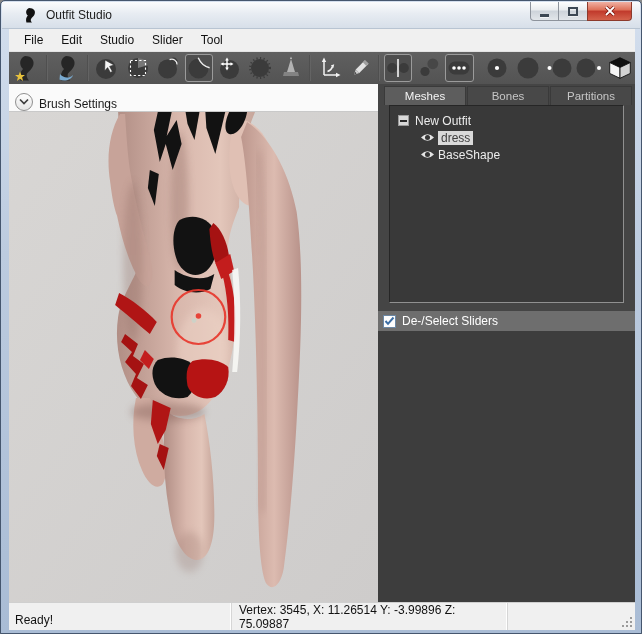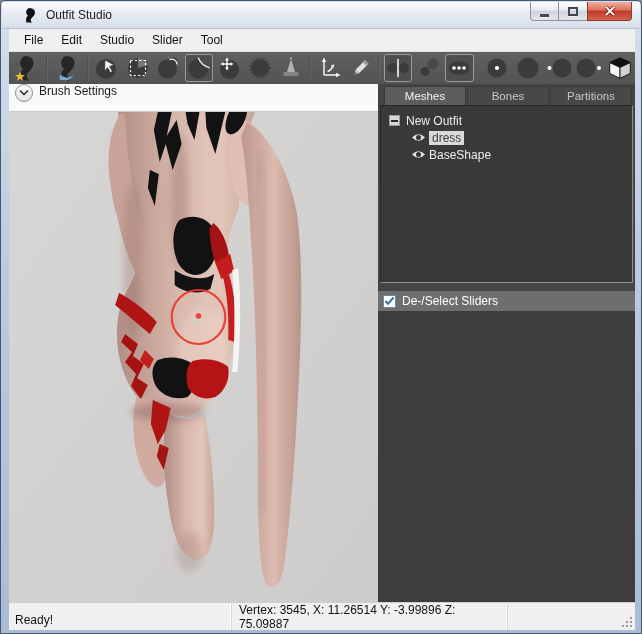--- a/index.html
+++ b/index.html
@@ -48,35 +48,35 @@
   .tb.dim{ opacity:.8; }
   .tb-sep{ width:2px; height:26px; margin:0 3px;
     background:linear-gradient(90deg,#454545,#6e6e6e); }
   .tb-gap{ width:8px; }
 
   
   .main{ height:518px; display:flex; }
 
   .left-panel{ width:372px; display:flex; flex-direction:column; }
   .brush-header{ height:28px; background:#fafafa; border-bottom:1px solid #c9c9c9;
-    display:flex; align-items:flex-start; padding-left:6px; }
+    display:flex; align-items:flex-end; padding-left:6px; }
   .collapse-btn{ width:18px; height:18px; border-radius:50%;
     border:1px solid #8f8f8f; background:linear-gradient(180deg,#ffffff,#e4e4e4);
     display:flex; align-items:center; justify-content:center; }
   .brush-header-label{ margin-left:6px; font-size:12px; color:#1a1a1a; }
   .viewport{ position:relative; flex:1; background:#d3d1cf; overflow:hidden; }
   .viewport svg{ display:block; width:100%; height:100%; }
 
   .right-panel{ flex:1; background:#454545; display:flex; flex-direction:column; }
   .tabs{ height:21px; display:flex; align-items:flex-end; padding:2px 2px 0 6px; }
   .tab{ width:82px; height:19px; display:flex; align-items:center; justify-content:center;
     font-size:11.5px; color:#c6c6c6; background:#484848; border:1px solid #3a3a3a;
     border-bottom:none; margin-right:1px; }
   .tab.active{ background:#5d5d5d; color:#f5f5f5; }
-  .tree{ height:178px; margin:0 2px; background:#393939;
+  .tree{ height:198px; margin:0 11px; background:#393939;
     border-top:1px solid #262626; border-left:1px solid #262626;
     border-right:1px solid #909090; border-bottom:1px solid #909090;
     padding:6px 6px 0 8px; overflow:hidden; }
   .tree-row{ display:flex; align-items:center; height:17px; color:#ededed; font-size:12px; }
   .tree-row.child{ padding-left:22px; }
   .minus-box{ width:11px; height:11px; background:#d8d8d8; border:1px solid #9a9a9a;
     display:flex; align-items:center; justify-content:center; margin-right:6px; }
   .minus-box i{ display:block; width:7px; height:2px; background:#2b2b2b; }
   .eye{ width:15px; height:11px; margin-right:3px; }
   .tree-label.selected{ background:#d9d9d9; color:#404040; padding:0 3px; }

